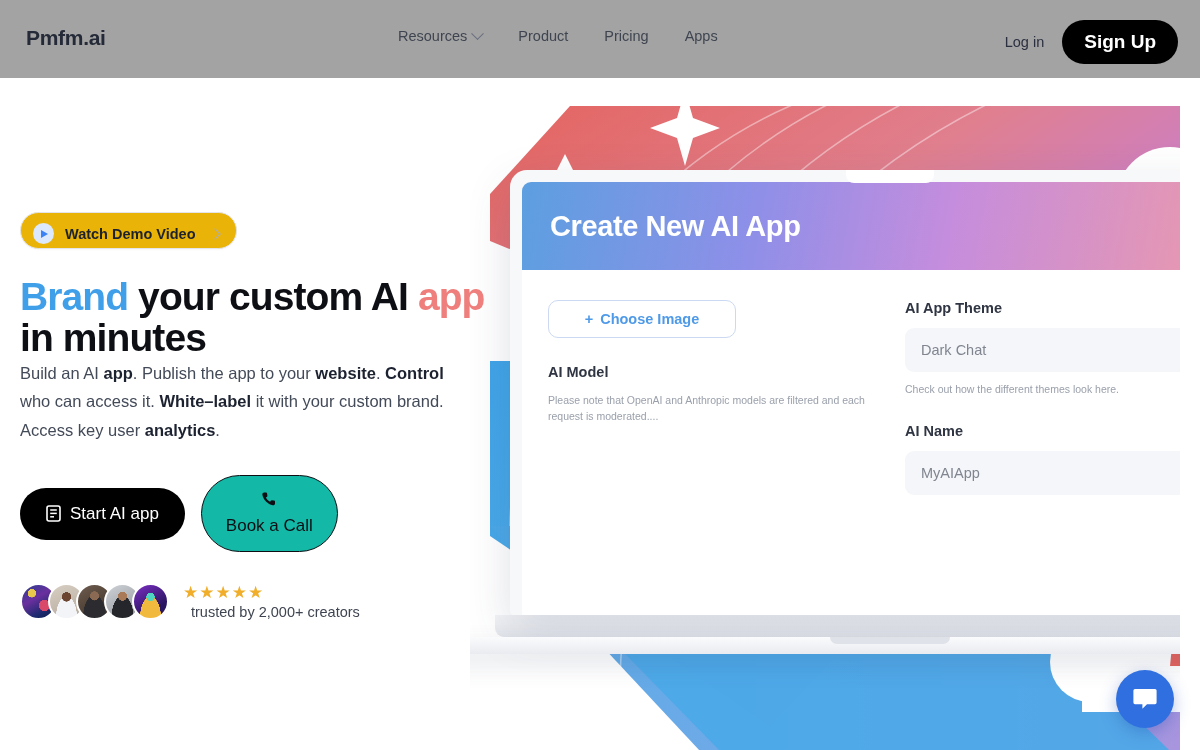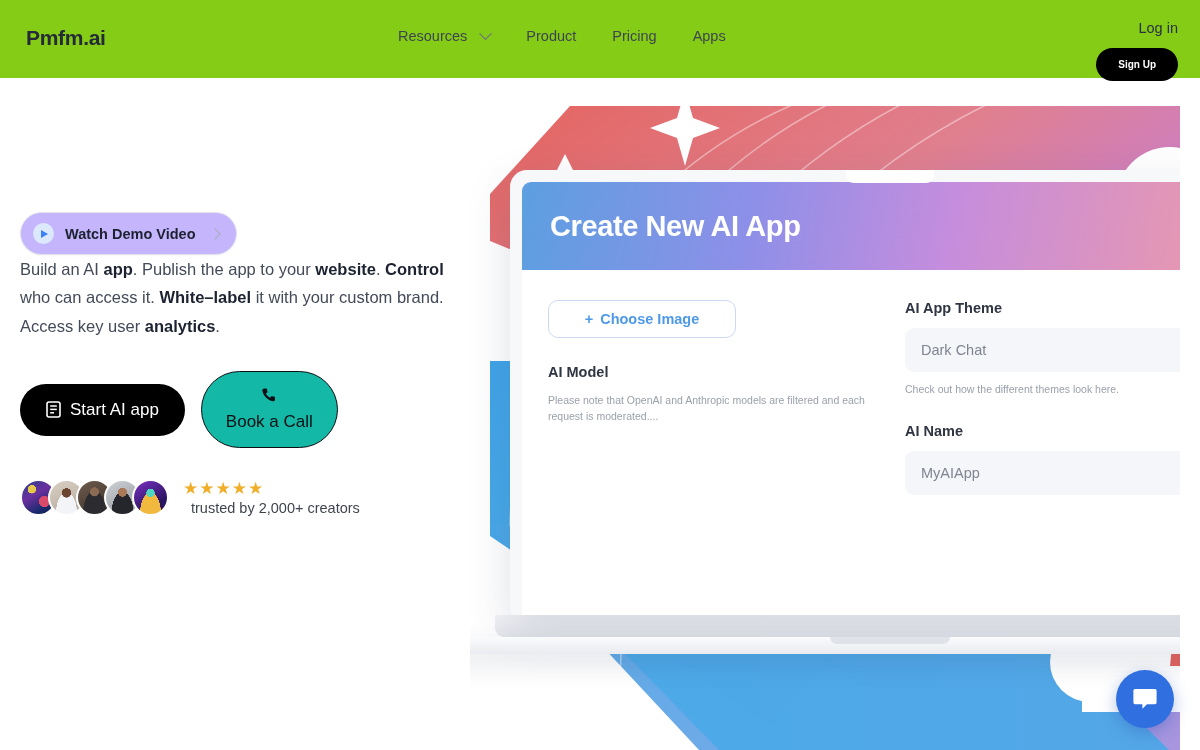--- a/index.html
+++ b/index.html
@@ -8,53 +8,53 @@
     background: #ffffff;
     font-family: "Liberation Sans", sans-serif;
     overflow: hidden;
   }
   .page { position: relative; width: 1200px; height: 750px; overflow: hidden; background:#fff; }
 
   
   .nav {
     position: absolute; top: 0; left: 0; width: 1200px; height: 78px;
     display: flex; align-items: center; z-index: 60;
-    background: #84cc16;
+    background: #a3a3a3;
   }
   .logo {
     position: absolute; left: 26px; top: 26px;
     font-size: 21px; font-weight: bold; color: #242a38; letter-spacing: -0.3px;
   }
   .nav-links {
     position: absolute; left: 398px; top: 28px;
     display: flex; align-items: center; gap: 36px;
   }
   .nav-link {
-    font-size: 14.5px; color: #3f4550; display: flex; align-items: center; gap: 14px;
+    font-size: 14.5px; color: #3f4550; display: flex; align-items: center; gap: 6px;
     cursor: pointer; white-space: nowrap;
   }
   .chev {
     display: inline-block; width: 9px; height: 9px;
     border-right: 1.6px solid #6a7080; border-bottom: 1.6px solid #6a7080;
     transform: rotate(45deg) translate(-2px,-2px);
   }
-  .nav-right { position: absolute; right: 22px; top: 20px; display: flex; align-items: flex-end; gap: 12px; flex-direction: column; }
+  .nav-right { position: absolute; right: 22px; top: 20px; display: flex; align-items: center; gap: 18px; }
   .login { font-size: 14.5px; color: #2b3040; cursor: pointer; }
   .signup {
-    background: #000; color: #fff; font-size: 10px; font-weight: 600;
+    background: #000; color: #fff; font-size: 19px; font-weight: 600;
     border: none; border-radius: 999px; padding: 11px 22px; cursor: pointer;
     font-family: "Liberation Sans", sans-serif;
   }
 
   
   .hero-left { position: absolute; left: 20px; top: 212px; width: 470px; z-index: 40; }
   .demo-pill {
     display: inline-flex; align-items: center; gap: 11px;
     border: 1px solid #e3e5ea; border-radius: 999px;
-    padding: 10px 14px 10px 12px; background: #c4b5fd; cursor: pointer;
+    padding: 10px 14px 4px 12px; background: #eab308; cursor: pointer;
     box-shadow: 0 1px 2px rgba(0,0,0,0.03);
   }
   .play-circle {
     width: 21px; height: 21px; border-radius: 50%; background: #dce8fb;
     display: flex; align-items: center; justify-content: center; flex: none;
   }
   .play-tri {
     width: 0; height: 0; border-left: 7px solid #3b82f6;
     border-top: 4.5px solid transparent; border-bottom: 4.5px solid transparent;
     margin-left: 2px;
@@ -347,20 +347,24 @@
   <div class="hero-left">
 
     <div class="demo-pill">
       <span class="play-circle">
           <span class="play-tri"></span>
         </span>
       <span class="demo-text">Watch Demo Video</span>
       <span class="chev-r"></span>
     </div>
 
+    <h1 class="headline">
+      <span class="hl-blue">Brand</span><span> your custom AI </span><span class="hl-red">app</span><br>
+      <span>in minutes</span>
+    </h1>
 
     <p class="subcopy"><span>Build an AI </span><b>app</b><span>. Publish the app to your </span><b>website</b><span>. </span><b>Control</b><span> who can access it. </span><b>White–label</b><span> it with your custom brand. Access key user </span><b>analytics</b><span>.</span></p>
 
     <div class="cta-row">
       <button class="btn btn-dark">
         <span class="ic">
           <svg width="15" height="17" viewBox="0 0 15 17">
               <rect x="1" y="1" width="13" height="15" rx="2" fill="none" stroke="#fff" stroke-width="1.6"></rect>
               <line x1="4.2" y1="5" x2="10.8" y2="5" stroke="#fff" stroke-width="1.5"></line>
               <line x1="4.2" y1="8.4" x2="10.8" y2="8.4" stroke="#fff" stroke-width="1.5"></line>

